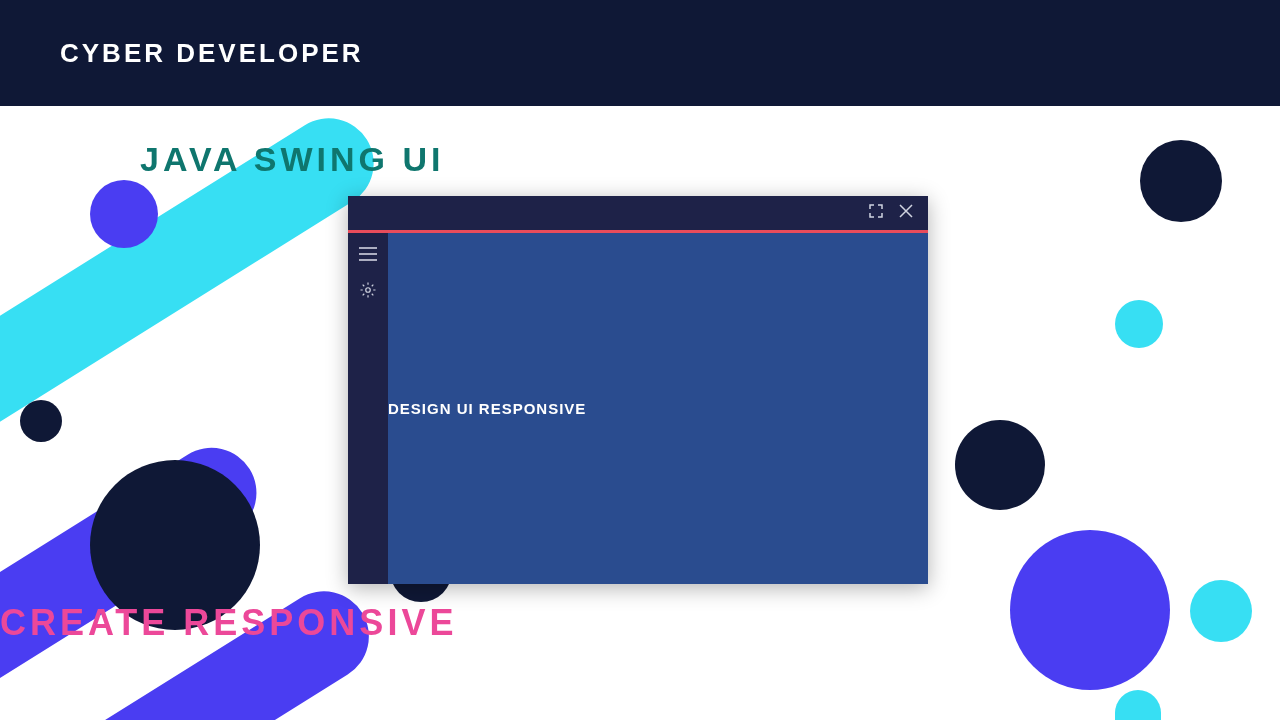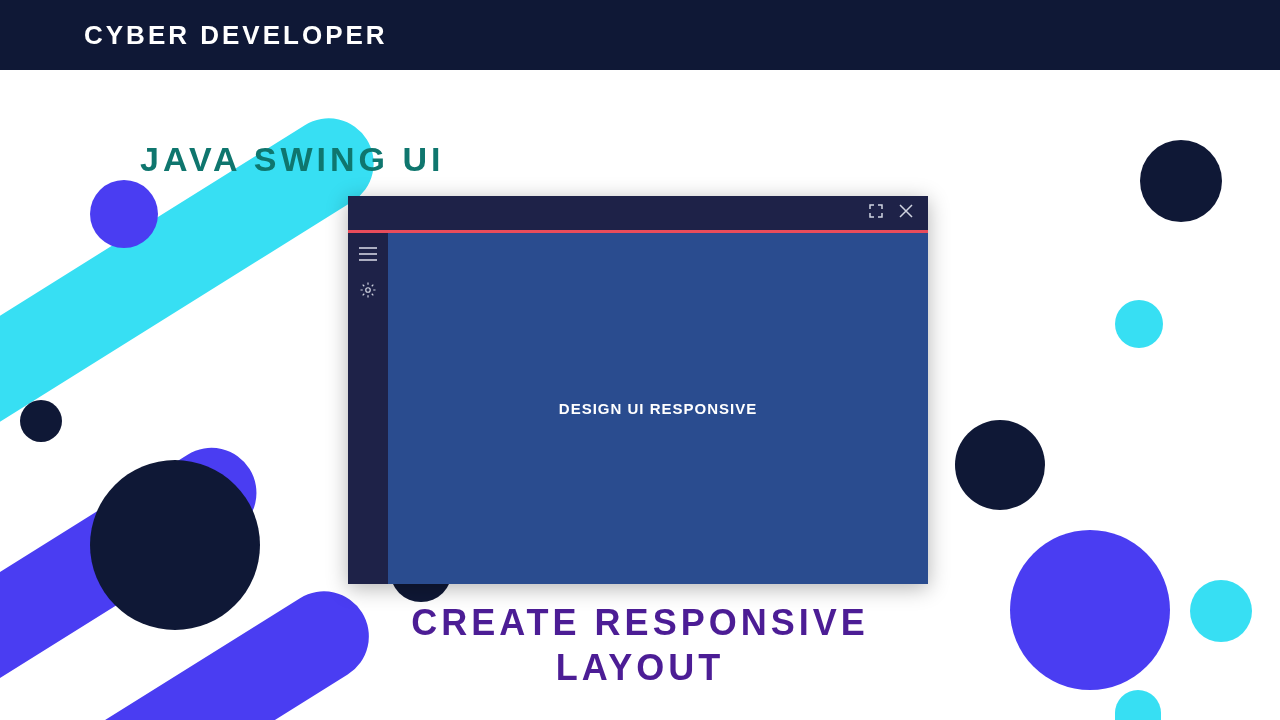--- a/index.html
+++ b/index.html
@@ -6,24 +6,24 @@
   body {
     width: 1280px;
     height: 720px;
     background: #ffffff;
     font-family: "Segoe UI", Arial, sans-serif;
     position: relative;
     overflow: hidden;
   }
   .header-bar {
     background: #0f1836;
-    height: 70px;
-    display: flex;
-    align-items: center;
-    padding-left: 84px;
+    height: 106px;
+    display: flex;
+    align-items: center;
+    padding-left: 60px;
     position: relative;
     z-index: 5;
     text-align: center;
   }
   .header-title {
     color: #fff;
     font-size: 26px;
     font-weight: 700;
     letter-spacing: 3px;
   }
@@ -35,22 +35,22 @@
     font-size: 34px;
     font-weight: 700;
     letter-spacing: 4px;
     z-index: 6;
   }
   .bottom-title {
     position: absolute;
     top: 600px;
     left: 0;
     width: 100%;
-    text-align: center;
-    color: #4c1d95;
+    text-align: left;
+    color: #ec4899;
     font-size: 36px;
     font-weight: 700;
     letter-spacing: 4px;
     line-height: 1.25;
     z-index: 6;
   }
 
   
   .stripe {
     position: absolute;
@@ -140,21 +140,21 @@
     display: flex;
     align-items: center;
     justify-content: center;
     cursor: pointer;
   }
   .content {
     flex: 1;
     background: #2a4c8f;
     display: flex;
     align-items: center;
-    justify-content: center;
+    justify-content: flex-start;
   }
   .content-text {
     color: #fff;
     font-size: 15px;
     font-weight: 700;
     letter-spacing: 1px;
   }
 </style>
 </head>
 <body>
@@ -174,21 +174,20 @@
 <div class="circle c10"></div>
 
 <div class="header-bar">
   <div class="header-title">CYBER DEVELOPER</div>
 </div>
 
 <div class="subtitle">JAVA SWING UI</div>
 
 <div class="bottom-title">
   <div>CREATE RESPONSIVE</div>
-  <div>LAYOUT</div>
 </div>
 
 <div class="app-window">
   <div class="titlebar">
     <div style="cursor:pointer;">
       <svg width="16" height="16" viewBox="0 0 16 16" fill="none" stroke-width="1.5">
         <path d="M2 6 L2 2 L6 2 M10 2 L14 2 L14 6 M14 10 L14 14 L10 14 M6 14 L2 14 L2 10"></path>
       </svg>
     </div>
     <div style="cursor:pointer;">

